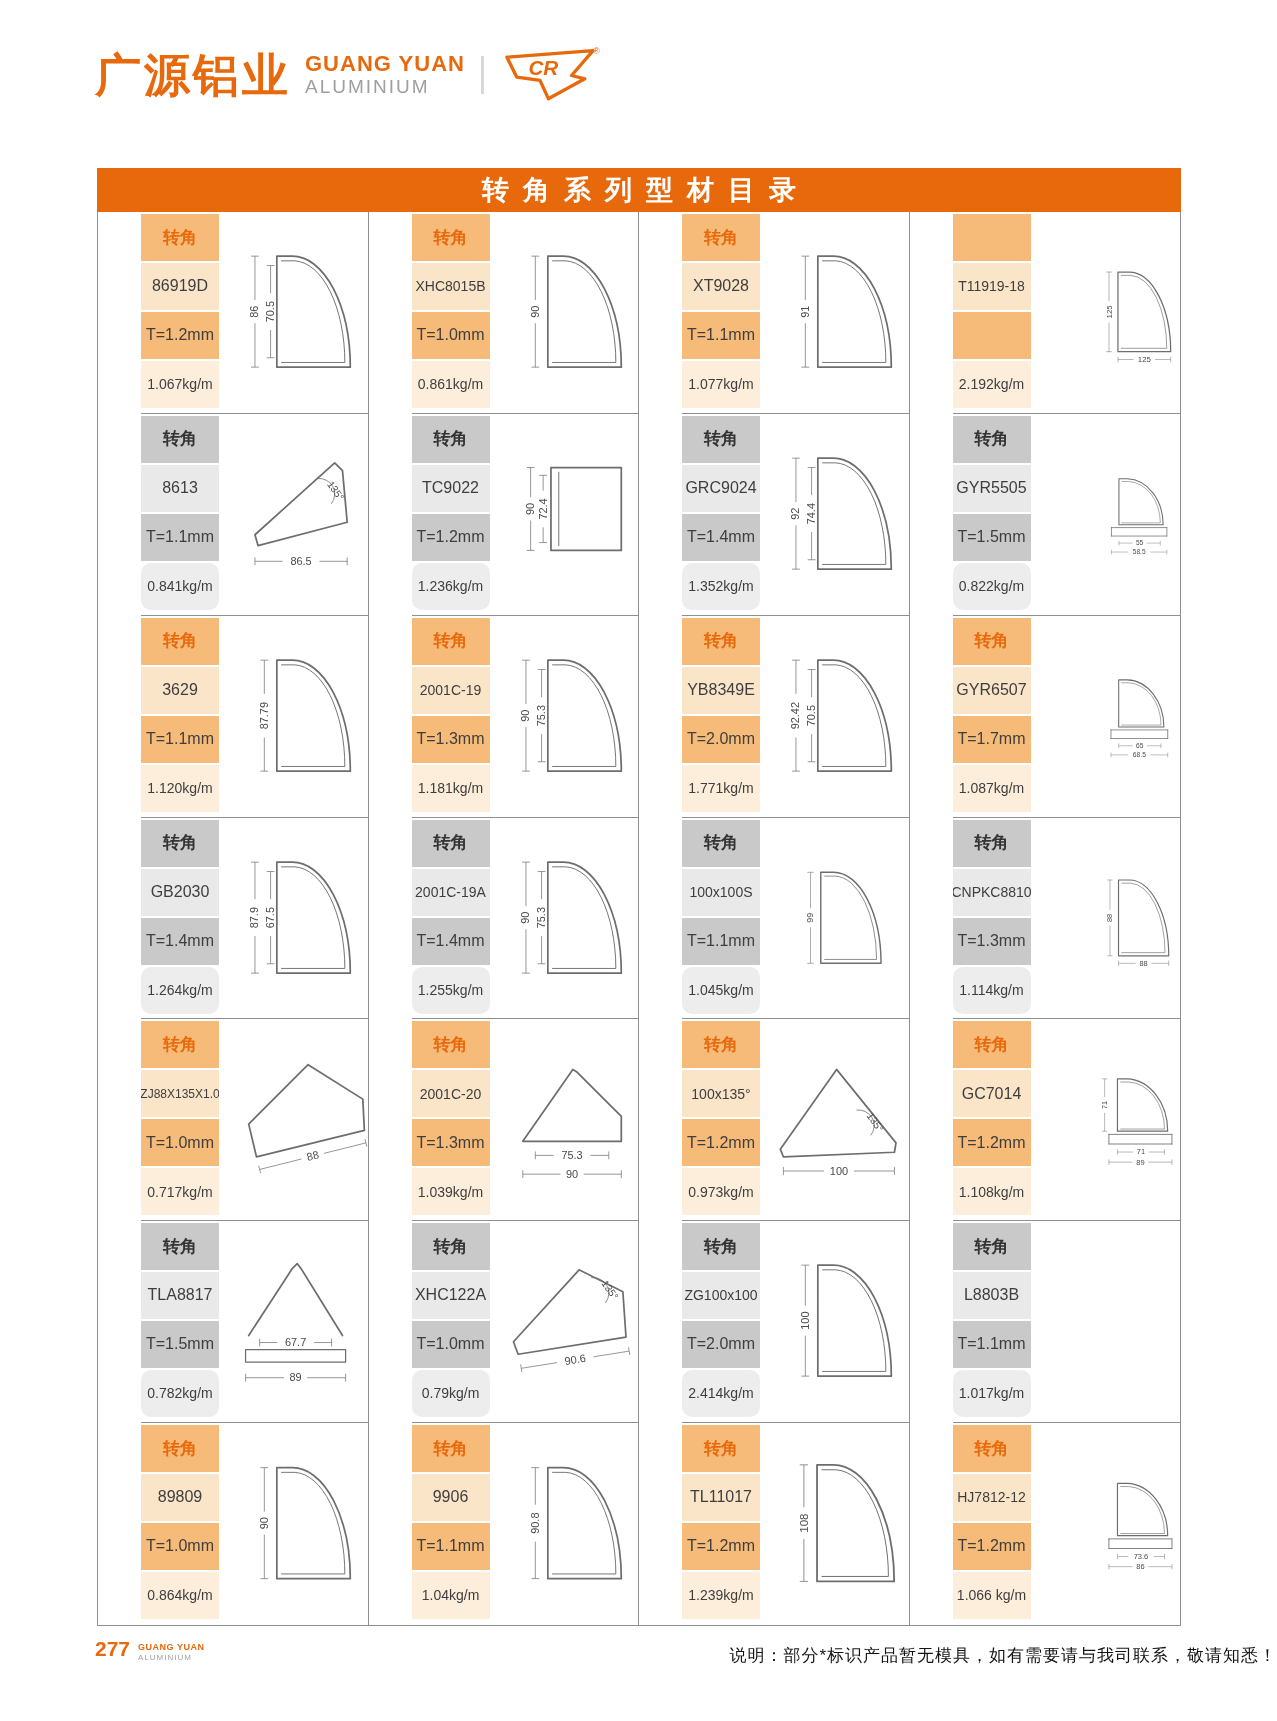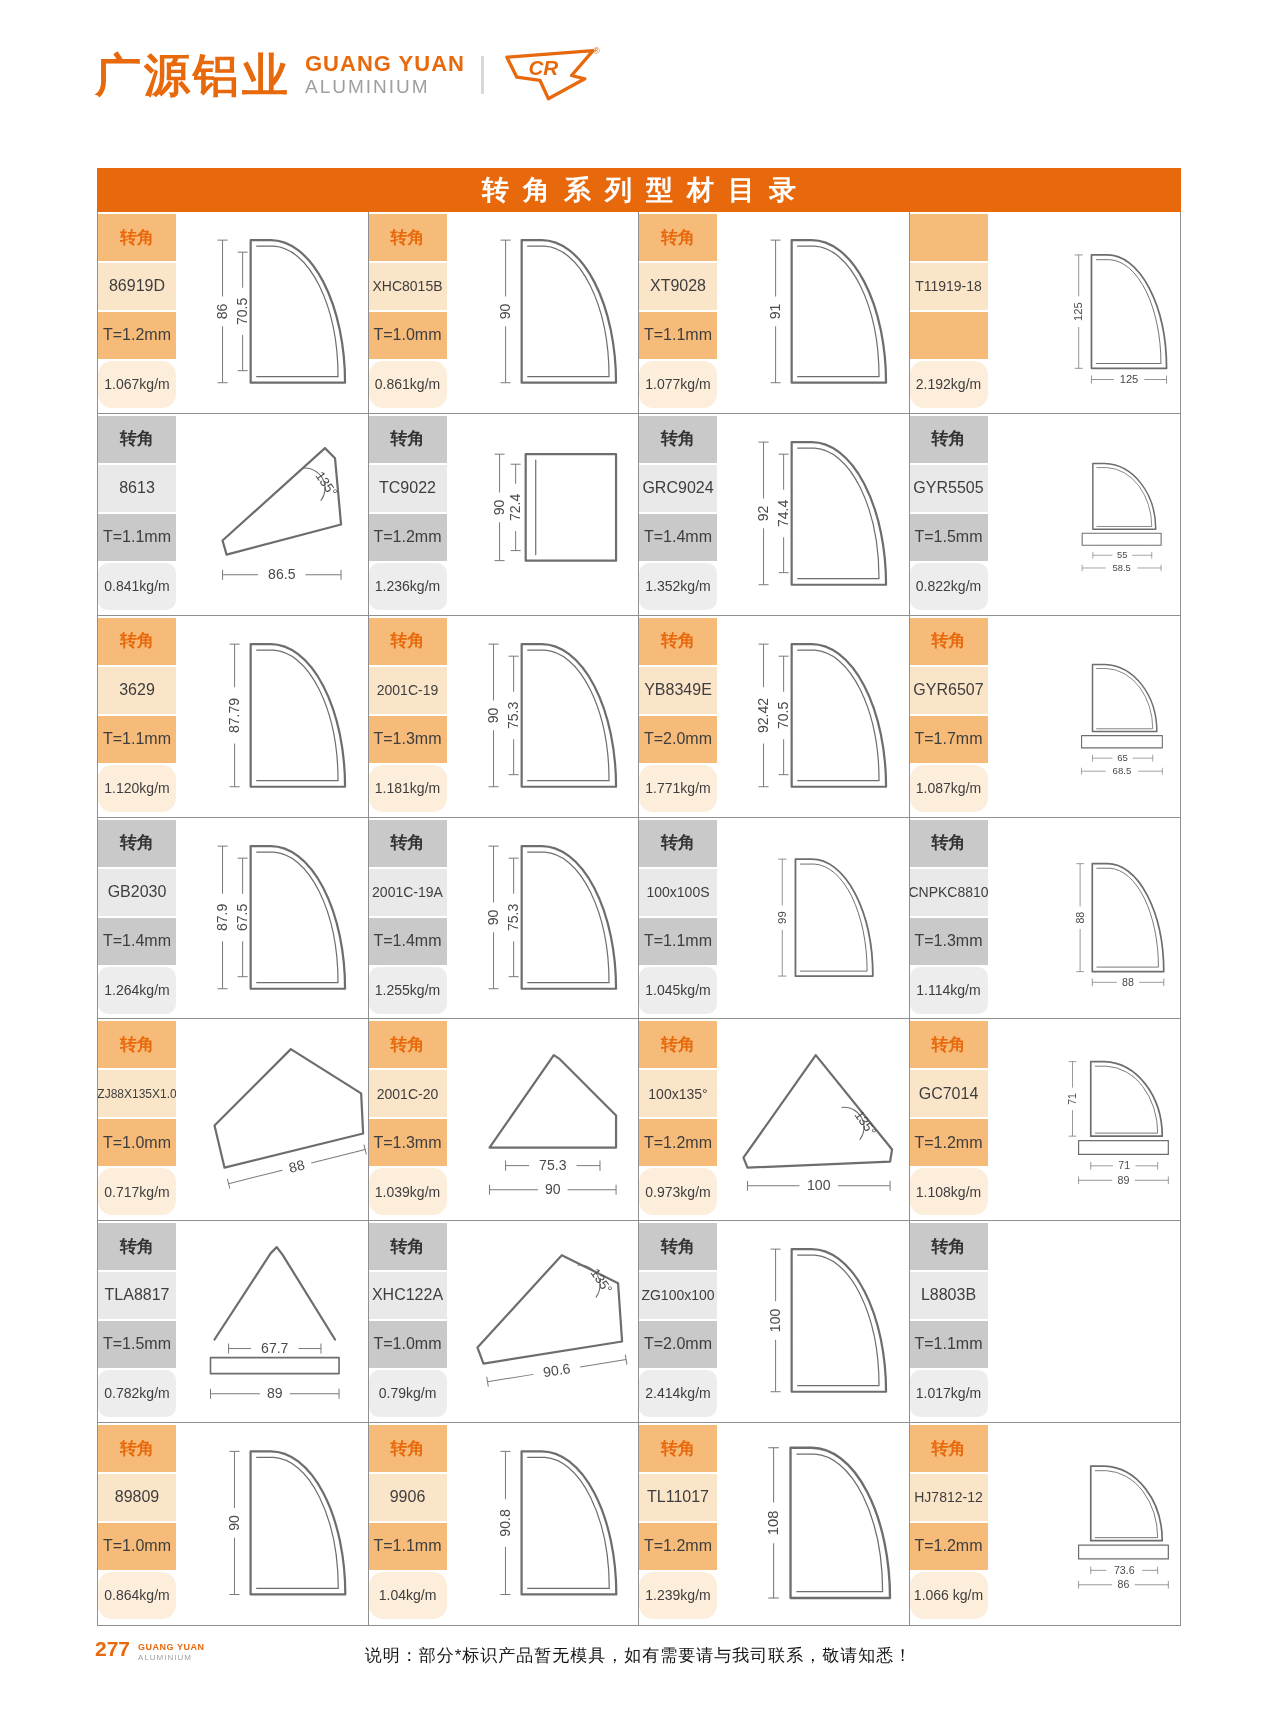--- a/index.html
+++ b/index.html
@@ -25,48 +25,48 @@
     position:absolute; left:97px; top:168px; width:1084px; height:44px;
     background:var(--accent); color:#fff; display:flex; align-items:center; justify-content:center;
     font-size:27px; font-weight:bold; letter-spacing:14px; padding-left:14px;
   }
   
   .grid{
     position:absolute; left:97px; top:212px; width:1084px; height:1414px;
     display:grid; grid-template-columns:repeat(4,1fr); grid-template-rows:repeat(7,1fr);
     border:1px solid var(--border); border-top:none; background:#fff;
   }
-  .cell{display:flex; border-right:1px solid var(--border); border-bottom:1px solid var(--border); overflow:hidden;}
+  .cell{display:flex; border-right:1px solid var(--border); border-bottom:1px solid var(--border); overflow:hidden;margin-left:43px;}
   .cell:nth-child(4n){border-right:none;gap:48px;}
   .cell:nth-child(n+25){border-bottom:none;}
   .labels{width:78px; flex:0 0 78px; display:flex; flex-direction:column; padding-top:2px;}
   .lab{
     height:47px; margin-bottom:2px; display:flex; align-items:center; justify-content:center;
     font-size:16px; color:#3E3E3E; text-align:center; line-height:1.05; overflow:hidden;
   }
   .lab .t{white-space:nowrap;}
   .fs-s .t{font-size:14px;} .fs-xs .t{font-size:12px;}
   .orange .b1,.orange .b3{background:var(--accent-mid);}
   .orange .b2{background:var(--peach);}
-  .orange .b4{background:var(--peach-pale);border-radius:14px;}
+  .orange .b4{background:var(--peach-pale);}
   .orange .b1{color:var(--accent); font-weight:bold; font-size:17px;}
   .gray .b1,.gray .b3{background:var(--gray-mid);}
   .gray .b2{background:var(--gray-light);}
   .gray .b4{background:var(--gray-pale);border-radius:10px;}
   .gray .b1{color:#333; font-weight:bold; font-size:17px;}
   .diagram{flex:1; position:relative; background:#fff;}
   .diagram svg{position:absolute; inset:0; width:100%; height:100%;}
   
   .footer-brand{position:absolute; left:95px; top:1638px; display:flex; align-items:flex-start;}
   .page-num{font-size:21px; font-weight:bold; color:var(--accent); line-height:1;}
   .footer-brand-txt{margin-left:8px; margin-top:4px; display:flex; flex-direction:column;}
   .fb-en{font-size:9px; font-weight:bold; color:var(--accent); letter-spacing:.5px; line-height:1.2;}
   .fb-sub{font-size:8px; color:var(--brand-gray); letter-spacing:1px; line-height:1.2;}
   .footer-note{
-    position:absolute; left:0; right:0; top:1644px; text-align:center;
+    position:absolute; left:0; right:0; top:1644px; text-align:right;
     font-size:17px; color:#141414; letter-spacing:1px;
   }
 </style>
 </head>
 <body>
 
 <div class="page">
 
   <div class="header">
     <div class="logo-cn">广源铝业</div>

